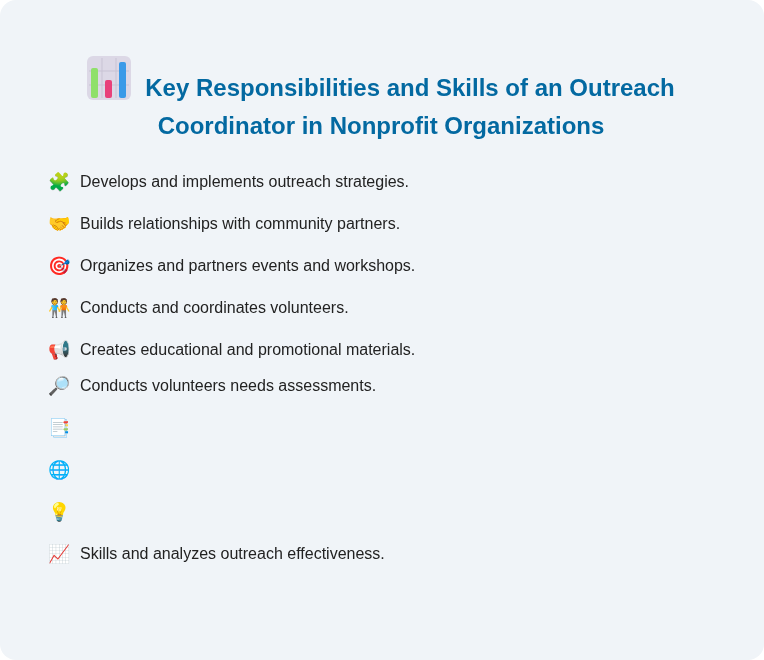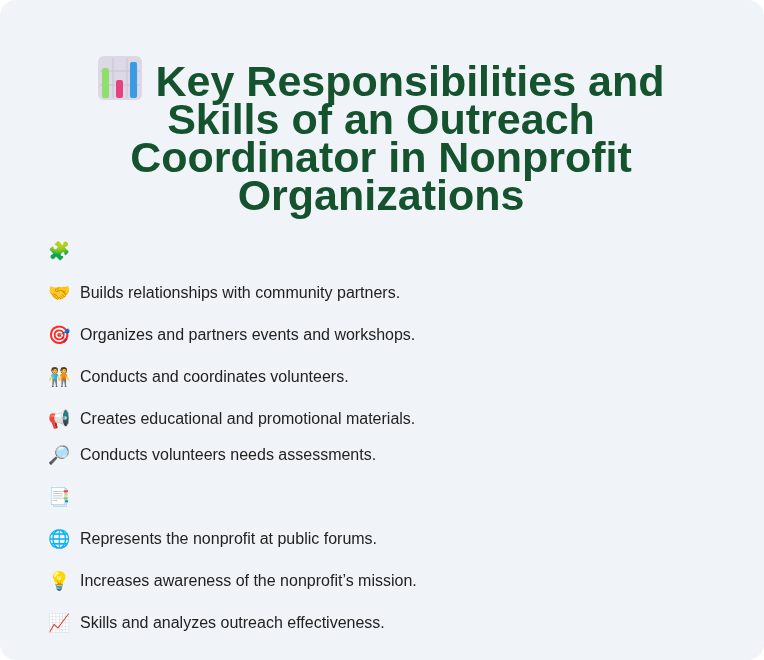--- a/index.html
+++ b/index.html
@@ -20,23 +20,23 @@
       background: #f0f4f8;
       border-radius: 16px;
       padding: 56px 40px 30px 48px;
       font-family: "Liberation Sans", sans-serif;
     }
     .title {
       margin: 0 0 26px 0;
       text-align: center;
       font-family: "Liberation Sans", sans-serif;
       font-weight: bold;
-      font-size: 43px;
+      font-size: 24px;
       line-height: 38px;
-      color: #14532d;
+      color: #0369a1;
       padding: 0 20px 0 10px;
     }
     .title-icon {
       display: inline-block;
       width: 44px;
       height: 44px;
       vertical-align: -4px;
       margin-right: 14px;
     }
     .list {
@@ -84,20 +84,21 @@
         <rect x="4" y="12" width="7" height="30" rx="2" fill="#8fe06a"></rect>
         <rect x="18" y="24" width="7" height="18" rx="2" fill="#e8407a"></rect>
         <rect x="32" y="6" width="7" height="36" rx="2" fill="#3a9ae8"></rect>
       </svg>
     </span><span>Key Responsibilities and Skills of an Outreach Coordinator in Nonprofit Organizations</span>
   </h1>
 
   <ul class="list">
     <li class="item">
       <span class="emoji">🧩</span>
+      <span class="item-text">Develops and implements outreach strategies.</span>
     </li>
     <li class="item">
       <span class="emoji">🤝</span>
       <span class="item-text">Builds relationships with community partners.</span>
     </li>
     <li class="item">
       <span class="emoji">🎯</span>
       <span class="item-text">Organizes and partners events and workshops.</span>
     </li>
     <li class="item">
@@ -110,24 +111,22 @@
     </li>
     <li class="item">
       <span class="emoji">🔎</span>
       <span class="item-text">Conducts volunteers needs assessments.</span>
     </li>
     <li class="item">
       <span class="emoji">📑</span>
     </li>
     <li class="item">
       <span class="emoji">🌐</span>
-      <span class="item-text">Represents the nonprofit at public forums.</span>
     </li>
     <li class="item">
       <span class="emoji">💡</span>
-      <span class="item-text">Increases awareness of the nonprofit’s mission.</span>
     </li>
     <li class="item">
       <span class="emoji">📈</span>
       <span class="item-text">Skills and analyzes outreach effectiveness.</span>
     </li>
   </ul>
 </div>
 
 </body></html>

